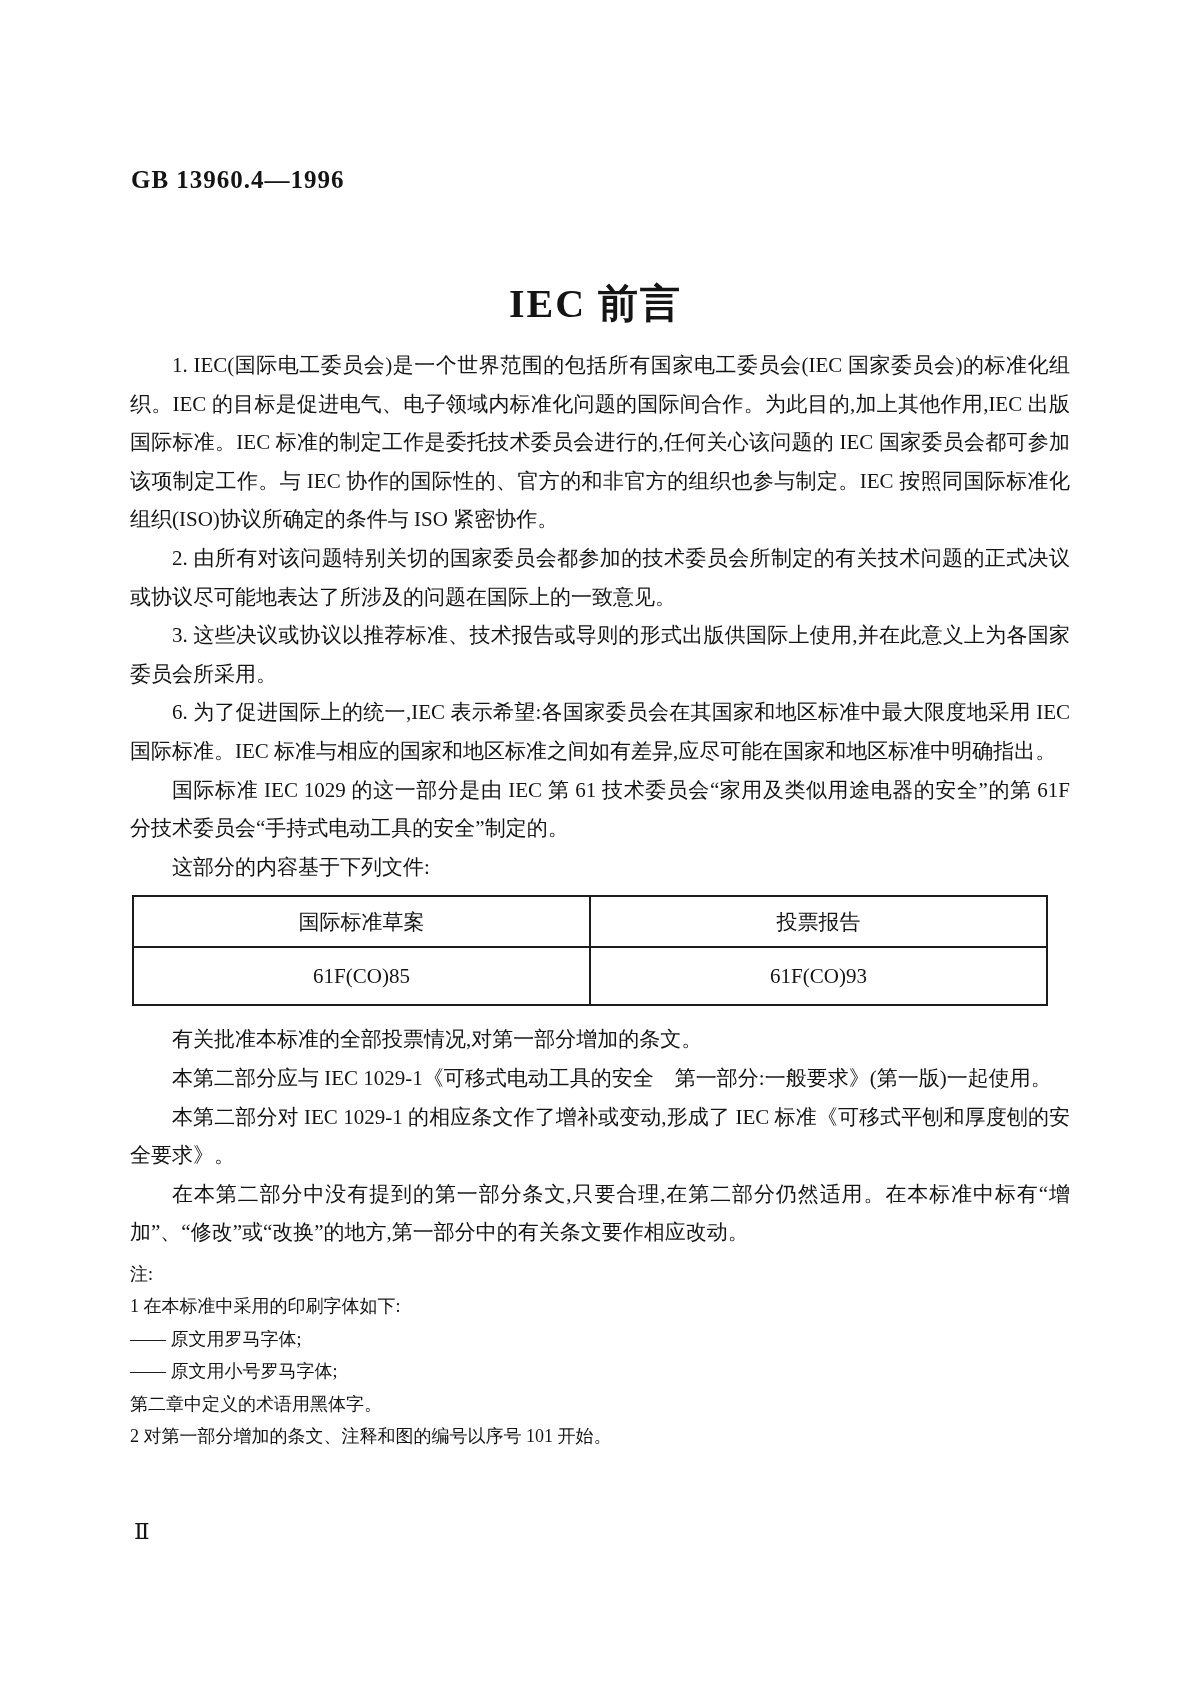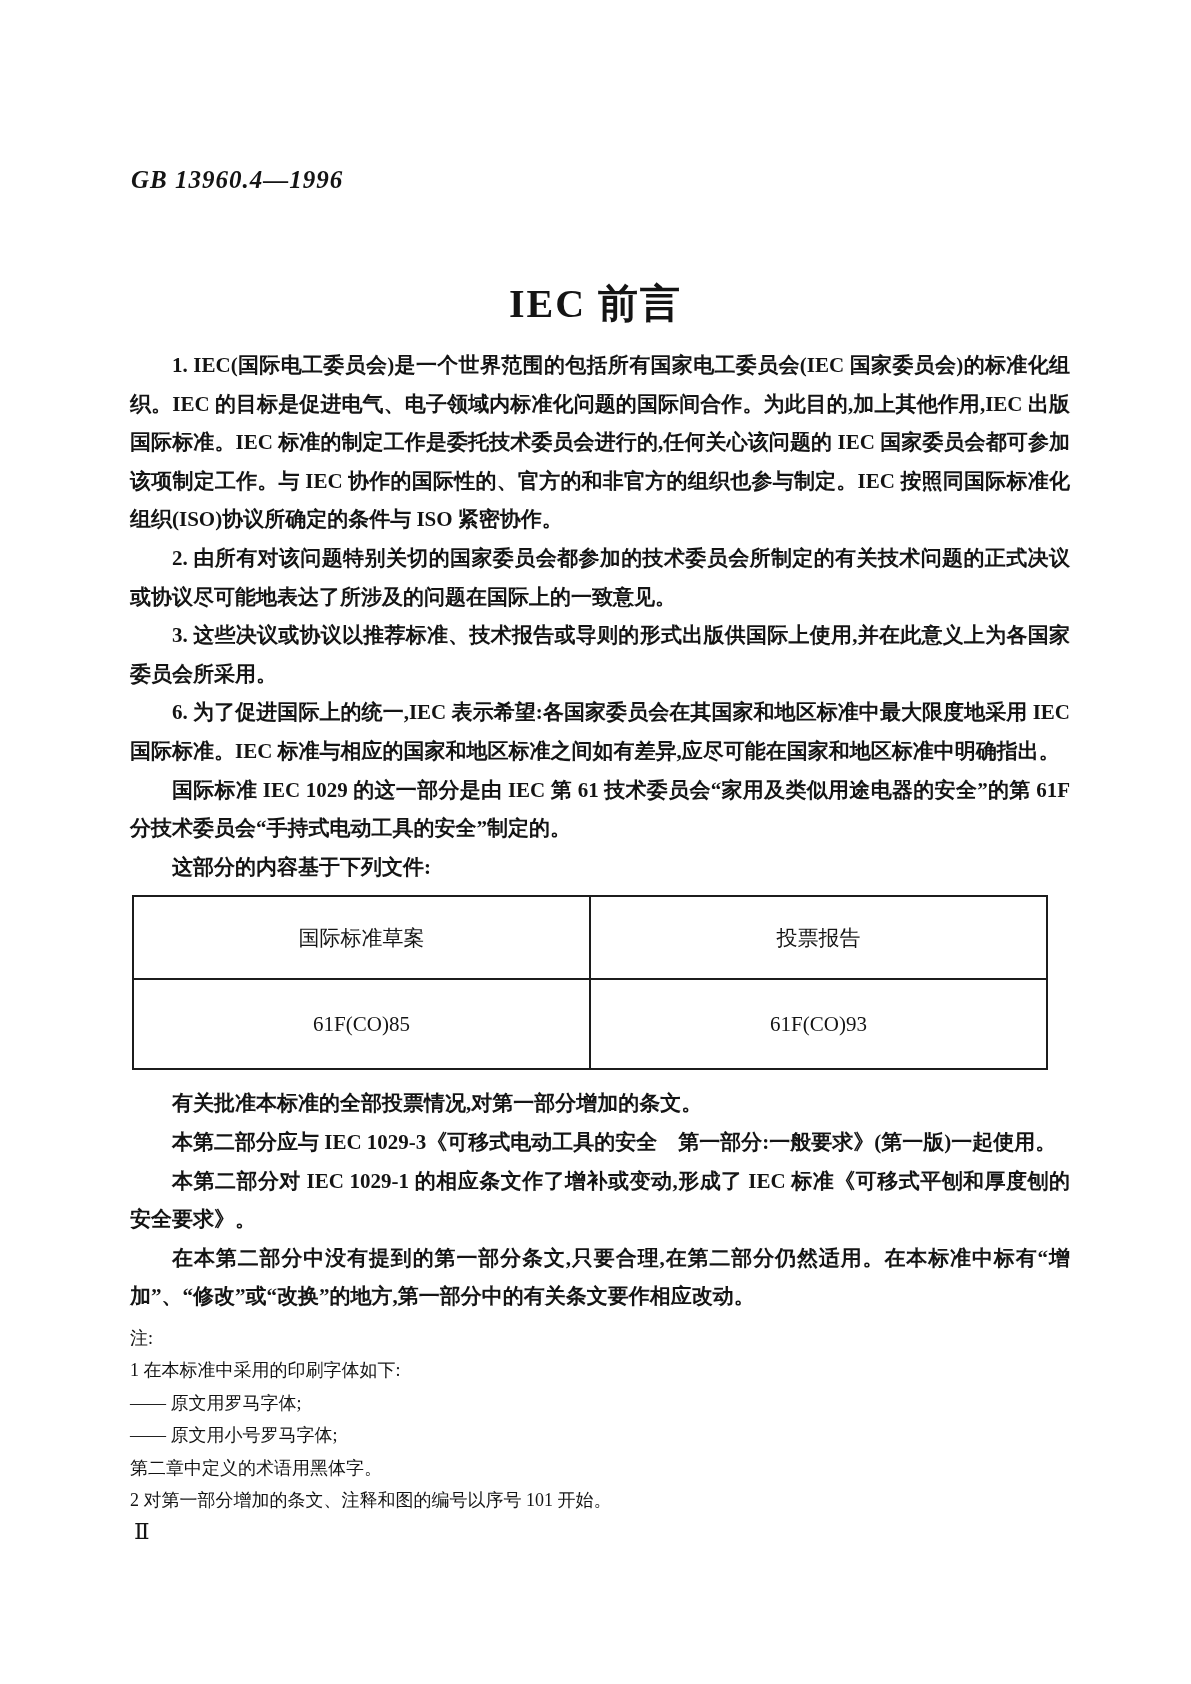--- a/index.html
+++ b/index.html
@@ -14,21 +14,20 @@
     overflow: hidden;
   }
   .doc-number {
     position: absolute;
     top: 166px;
     left: 131px;
     font-size: 25px;
     font-weight: 700;
     letter-spacing: 1px;
     white-space: nowrap;
-    font-style: italic;
   }
   .title {
     position: absolute;
     top: 276px;
     left: 0;
     width: 100%;
     margin: 0;
     text-align: center;
     font-size: 40px;
     font-weight: 700;
@@ -39,34 +38,33 @@
     top: 346px;
     left: 130px;
     width: 940px;
   }
   .content p.para {
     margin: 0;
     font-size: 21px;
     line-height: 38.6px;
     text-align: justify;
     text-indent: 2em;
-    font-weight: bold;
   }
   table.vote-table {
     border-collapse: collapse;
     width: 916px;
     margin: 9px 0 14px 2px;
     table-layout: fixed;
   }
   table.vote-table th, table.vote-table td {
     border: 2px solid #1c1c1c;
     text-align: center;
     font-weight: 400;
     font-size: 21px;
-    padding: 16px;
+    padding: 0;
   }
   table.vote-table th { height: 49px; }
   table.vote-table td { height: 56px; }
   .notes {
     margin-top: 6px;
     font-size: 18px;
     line-height: 32.5px;
   }
   .notes div { margin: 0; }
   .note-label  { margin-left: 12px; }
@@ -107,21 +105,21 @@
       </thead>
       <tbody>
         <tr>
           <td>61F(CO)85</td>
           <td>61F(CO)93</td>
         </tr>
       </tbody>
     </table>
 
     <p class="para">有关批准本标准的全部投票情况,对第一部分增加的条文。</p>
-    <p class="para">本第二部分应与 IEC 1029-3《可移式电动工具的安全　第一部分:一般要求》(第一版)一起使用。</p>
+    <p class="para">本第二部分应与 IEC 1029-1《可移式电动工具的安全　第一部分:一般要求》(第一版)一起使用。</p>
     <p class="para">本第二部分对 IEC 1029-1 的相应条文作了增补或变动,形成了 IEC 标准《可移式平刨和厚度刨的安全要求》。</p>
     <p class="para">在本第二部分中没有提到的第一部分条文,只要合理,在第二部分仍然适用。在本标准中标有“增加”、“修改”或“改换”的地方,第一部分中的有关条文要作相应改动。</p>
 
     <div class="notes">
       <div class="note-label">注:</div>
       <div class="note-n">1 在本标准中采用的印刷字体如下:</div>
       <div class="note-dash">—— 原文用罗马字体;</div>
       <div class="note-dash">—— 原文用小号罗马字体;</div>
       <div class="note-sub">第二章中定义的术语用黑体字。</div>
       <div class="note-n">2 对第一部分增加的条文、注释和图的编号以序号 101 开始。</div>

